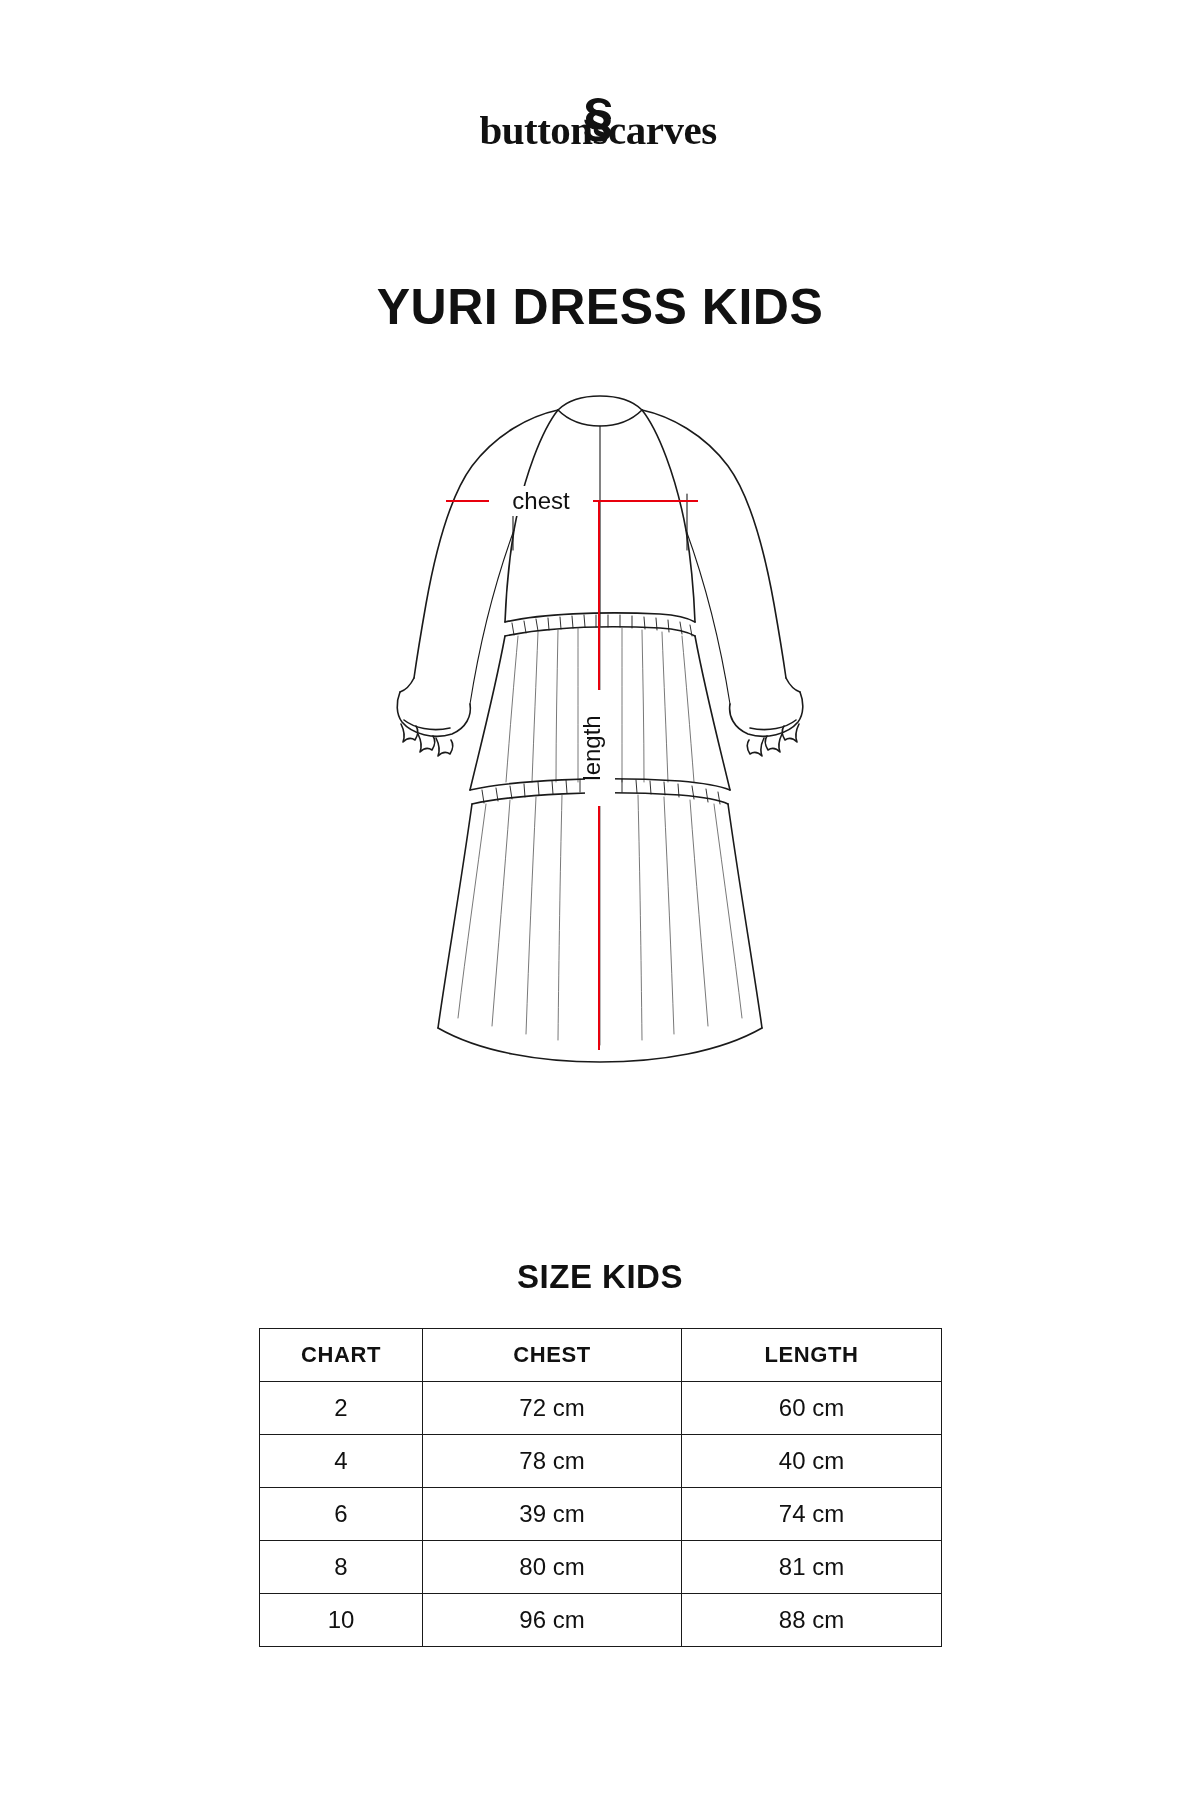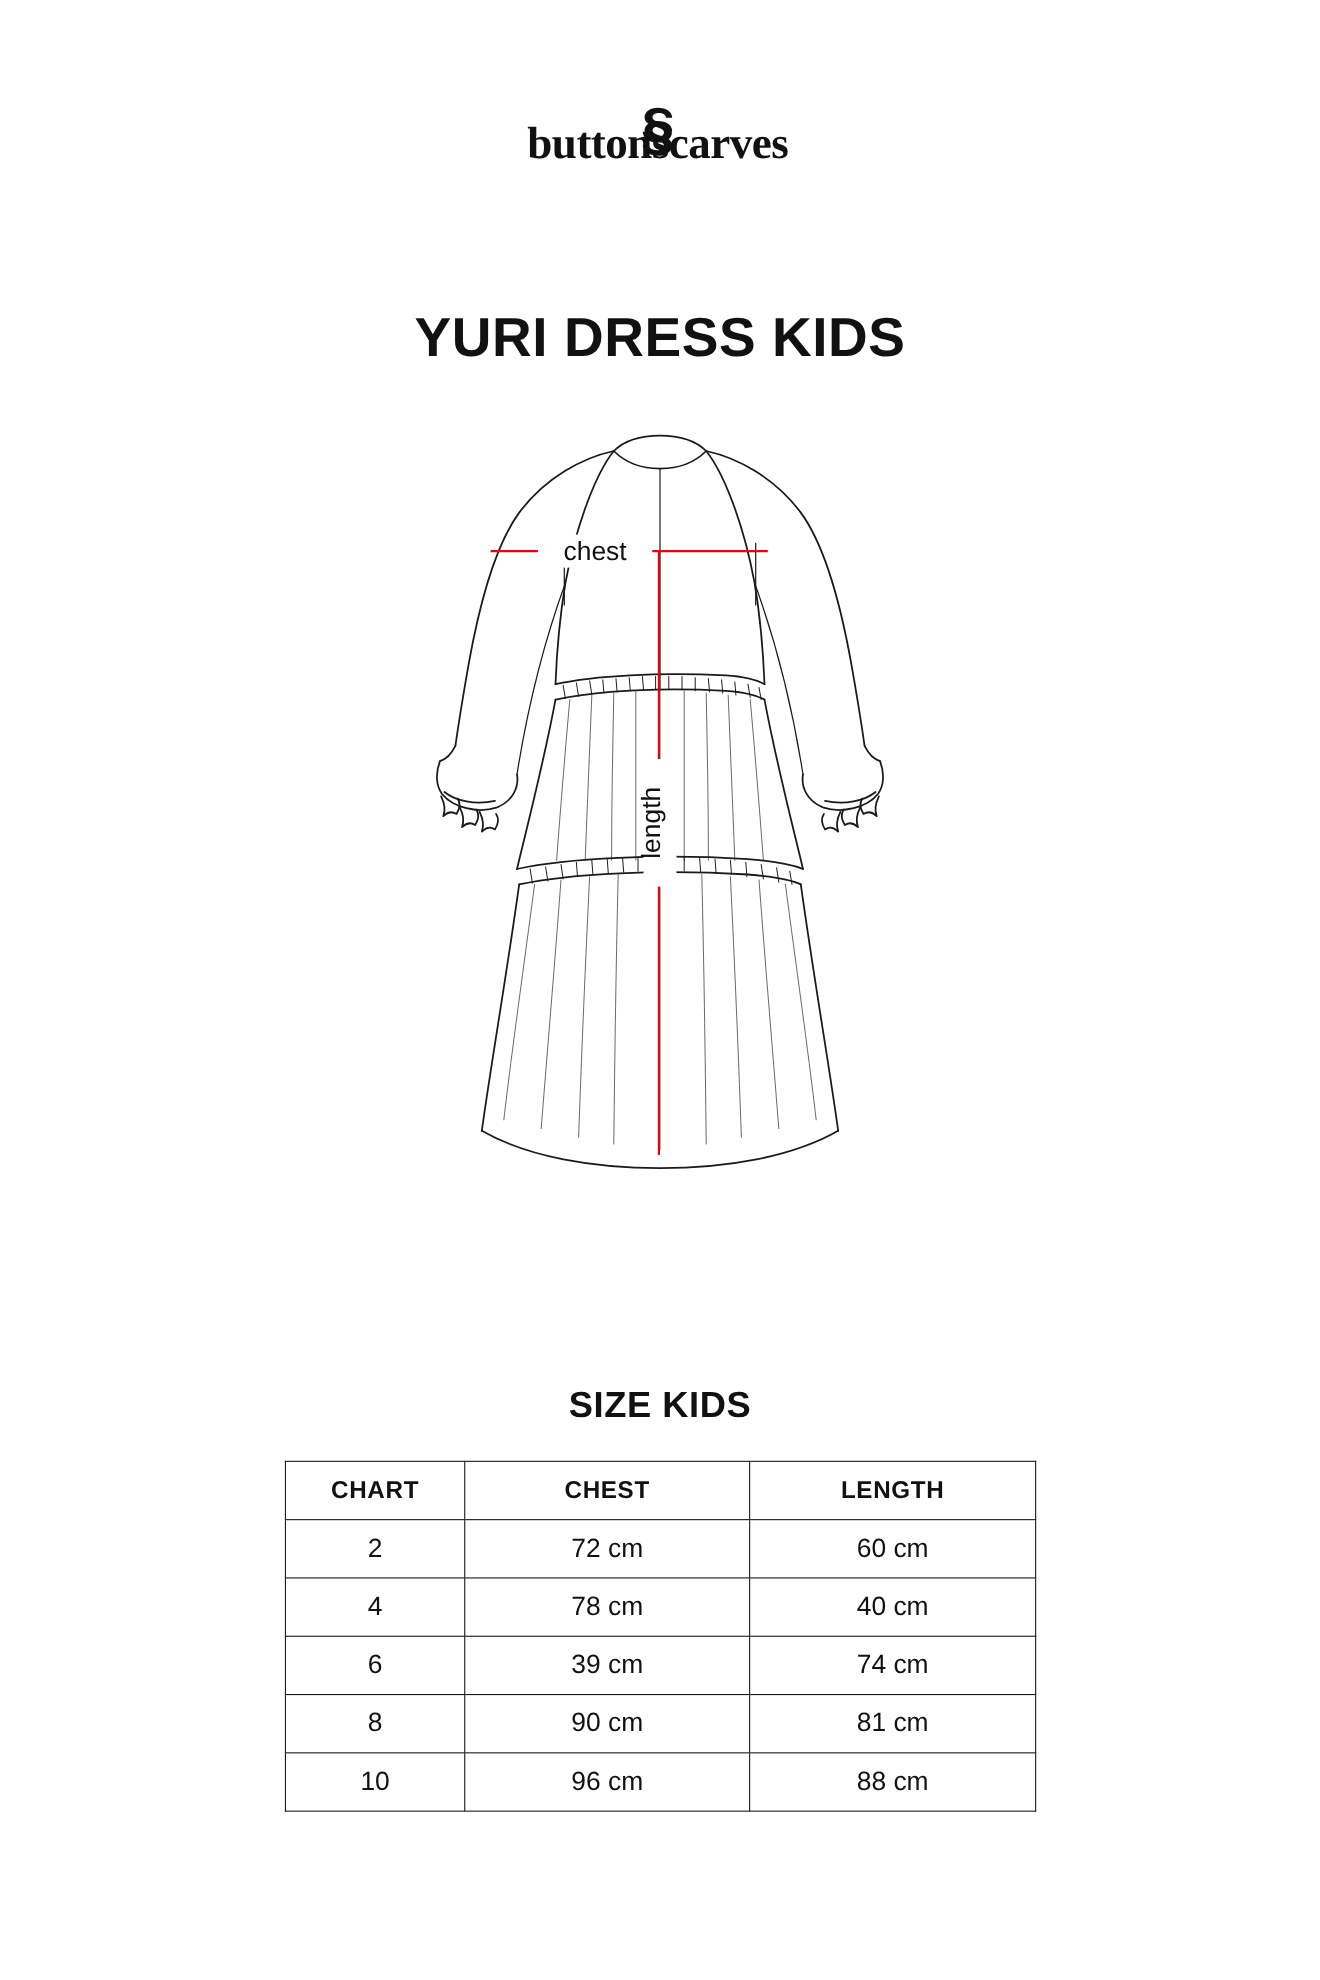--- a/index.html
+++ b/index.html
@@ -281,21 +281,21 @@
           <td>78 cm</td>
           <td>40 cm</td>
         </tr>
         <tr>
           <td>6</td>
           <td>39 cm</td>
           <td>74 cm</td>
         </tr>
         <tr>
           <td>8</td>
-          <td>90 cm</td>
+          <td>80 cm</td>
           <td>81 cm</td>
         </tr>
         <tr>
           <td>10</td>
           <td>96 cm</td>
           <td>88 cm</td>
         </tr>
       </tbody>
     </table>
   </div>

